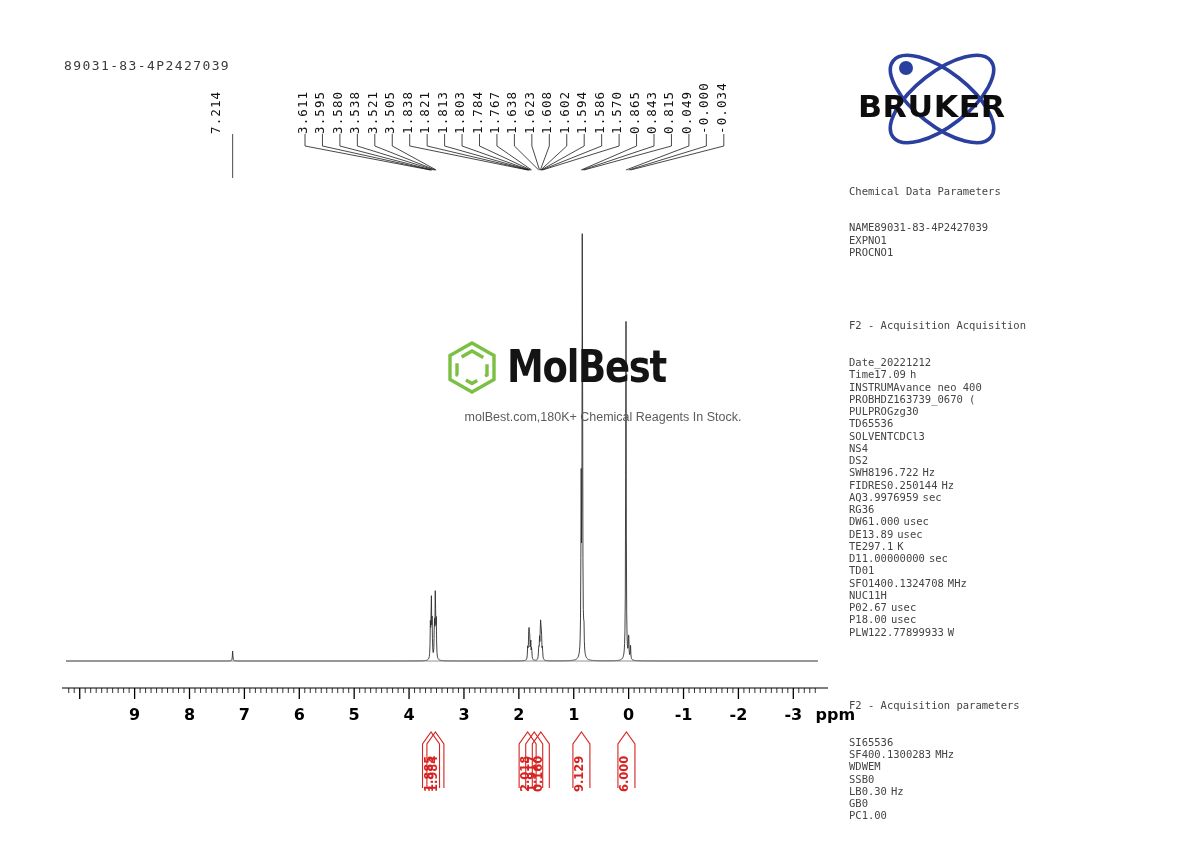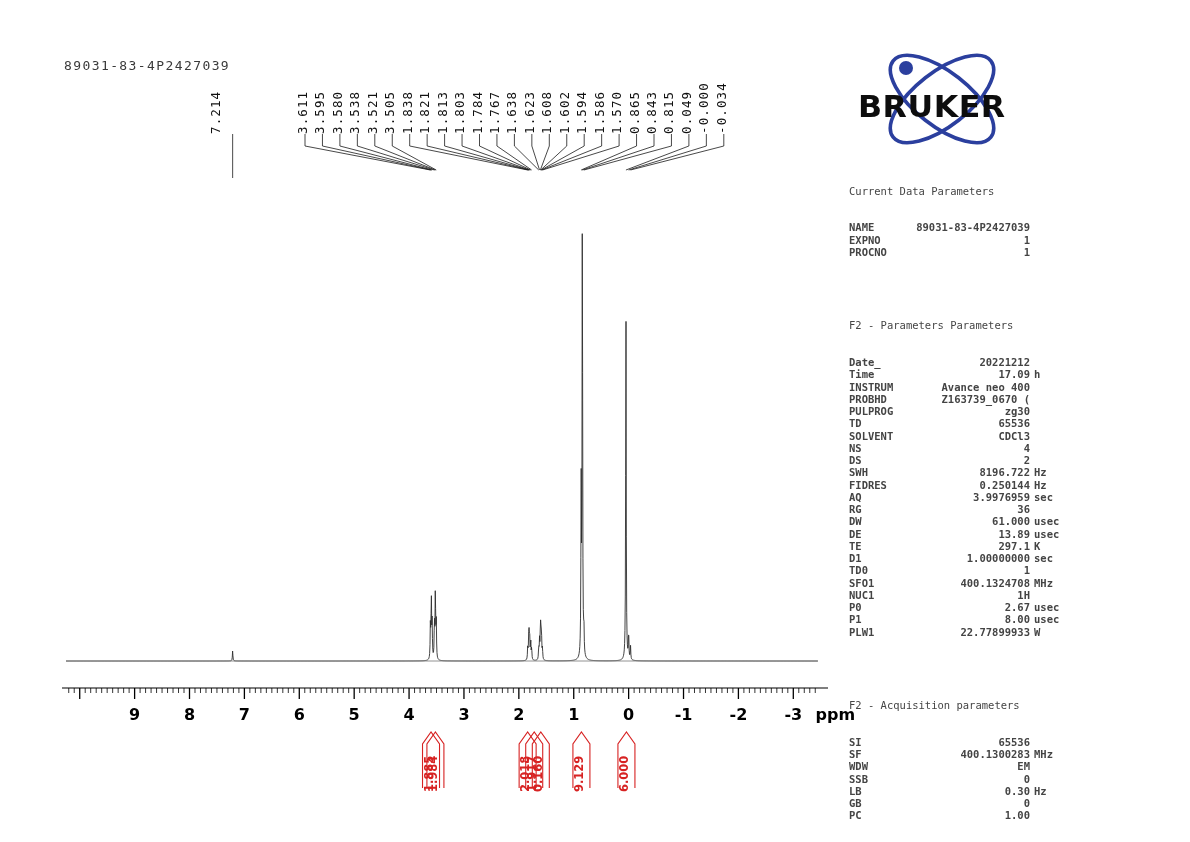--- a/index.html
+++ b/index.html
@@ -160,23 +160,21 @@
     line-height: 12.25px;
     color: #444;
     white-space: pre;
   }
   .param-section-head {
     display: block;
     white-space: pre;
   }
   .param-row {
     display: flex;
-    justify-content: space-between;
     white-space: pre;
-    font-weight: bold;
   }
   .param-key { flex: 0 0 auto; }
   .param-right { flex: 0 0 auto; display: flex; }
   .param-val { text-align: right; }
   .param-unit { margin-left: 4px; text-align: left; width: 30px; }
   .param-spacer { height: 12.25px; }
 </style>
 </head>
 <body>
 
@@ -239,20 +237,30 @@
       <div class="peak-label" style="left: 693.9px; bottom: 46px;">0.049</div>
       <div class="peak-label" style="left: 711.35px; bottom: 46px;">-0.000</div>
       <div class="peak-label" style="left: 728.8px; bottom: 46px;">-0.034</div>
     </div>
 
   <svg id="spectrum-plot" width="870" height="690">
       <polyline points="66.00,661.00 66.35,661.00 66.70,661.00 67.05,661.00 67.40,661.00 67.75,661.00 68.10,661.00 68.45,661.00 68.80,661.00 69.15,661.00 69.50,661.00 69.85,661.00 70.20,661.00 70.55,661.00 70.90,661.00 71.25,661.00 71.60,661.00 71.95,661.00 72.30,661.00 72.65,661.00 73.00,661.00 73.35,661.00 73.70,661.00 74.05,661.00 74.40,661.00 74.75,661.00 75.10,661.00 75.45,661.00 75.80,661.00 76.15,661.00 76.50,661.00 76.85,661.00 77.20,661.00 77.55,661.00 77.90,661.00 78.25,661.00 78.60,661.00 78.95,661.00 79.30,661.00 79.65,661.00 80.00,661.00 80.35,661.00 80.70,661.00 81.05,661.00 81.40,661.00 81.75,661.00 82.10,661.00 82.45,661.00 82.80,661.00 83.15,661.00 83.50,661.00 83.85,661.00 84.20,661.00 84.55,661.00 84.90,661.00 85.25,661.00 85.60,661.00 85.95,661.00 86.30,661.00 86.65,661.00 87.00,661.00 87.35,661.00 87.70,661.00 88.05,661.00 88.40,661.00 88.75,661.00 89.10,661.00 89.45,661.00 89.80,661.00 90.15,661.00 90.50,661.00 90.85,661.00 91.20,661.00 91.55,661.00 91.90,661.00 92.25,661.00 92.60,661.00 92.95,661.00 93.30,661.00 93.65,661.00 94.00,661.00 94.35,661.00 94.70,661.00 95.05,661.00 95.40,661.00 95.75,661.00 96.10,661.00 96.45,661.00 96.80,661.00 97.15,661.00 97.50,661.00 97.85,661.00 98.20,661.00 98.55,661.00 98.90,661.00 99.25,661.00 99.60,661.00 99.95,661.00 100.30,661.00 100.65,661.00 101.00,661.00 101.35,661.00 101.70,661.00 102.05,661.00 102.40,661.00 102.75,661.00 103.10,661.00 103.45,661.00 103.80,661.00 104.15,661.00 104.50,661.00 104.85,661.00 105.20,661.00 105.55,661.00 105.90,661.00 106.25,661.00 106.60,661.00 106.95,661.00 107.30,661.00 107.65,661.00 108.00,661.00 108.35,661.00 108.70,661.00 109.05,661.00 109.40,661.00 109.75,661.00 110.10,661.00 110.45,661.00 110.80,661.00 111.15,661.00 111.50,661.00 111.85,661.00 112.20,661.00 112.55,661.00 112.90,661.00 113.25,661.00 113.60,661.00 113.95,661.00 114.30,661.00 114.65,661.00 115.00,661.00 115.35,661.00 115.70,661.00 116.05,661.00 116.40,661.00 116.75,661.00 117.10,661.00 117.45,661.00 117.80,661.00 118.15,661.00 118.50,661.00 118.85,661.00 119.20,661.00 119.55,661.00 119.90,661.00 120.25,661.00 120.60,661.00 120.95,661.00 121.30,661.00 121.65,661.00 122.00,661.00 122.35,661.00 122.70,661.00 123.05,661.00 123.40,661.00 123.75,661.00 124.10,661.00 124.45,661.00 124.80,661.00 125.15,661.00 125.50,661.00 125.85,661.00 126.20,661.00 126.55,661.00 126.90,661.00 127.25,661.00 127.60,661.00 127.95,661.00 128.30,661.00 128.65,661.00 129.00,661.00 129.35,661.00 129.70,661.00 130.05,661.00 130.40,661.00 130.75,661.00 131.10,661.00 131.45,661.00 131.80,661.00 132.15,661.00 132.50,661.00 132.85,661.00 133.20,661.00 133.55,661.00 133.90,661.00 134.25,661.00 134.60,661.00 134.95,661.00 135.30,661.00 135.65,661.00 136.00,661.00 136.35,661.00 136.70,661.00 137.05,661.00 137.40,661.00 137.75,661.00 138.10,661.00 138.45,661.00 138.80,661.00 139.15,661.00 139.50,661.00 139.85,661.00 140.20,661.00 140.55,661.00 140.90,661.00 141.25,661.00 141.60,661.00 141.95,661.00 142.30,661.00 142.65,661.00 143.00,661.00 143.35,661.00 143.70,661.00 144.05,661.00 144.40,661.00 144.75,661.00 145.10,661.00 145.45,661.00 145.80,661.00 146.15,661.00 146.50,661.00 146.85,661.00 147.20,661.00 147.55,661.00 147.90,661.00 148.25,661.00 148.60,661.00 148.95,661.00 149.30,661.00 149.65,661.00 150.00,661.00 150.35,661.00 150.70,661.00 151.05,661.00 151.40,661.00 151.75,661.00 152.10,661.00 152.45,661.00 152.80,661.00 153.15,661.00 153.50,661.00 153.85,661.00 154.20,661.00 154.55,661.00 154.90,661.00 155.25,661.00 155.60,661.00 155.95,661.00 156.30,661.00 156.65,661.00 157.00,661.00 157.35,661.00 157.70,661.00 158.05,661.00 158.40,661.00 158.75,661.00 159.10,661.00 159.45,661.00 159.80,661.00 160.15,661.00 160.50,661.00 160.85,661.00 161.20,661.00 161.55,661.00 161.90,661.00 162.25,661.00 162.60,661.00 162.95,661.00 163.30,661.00 163.65,661.00 164.00,661.00 164.35,661.00 164.70,661.00 165.05,661.00 165.40,661.00 165.75,661.00 166.10,661.00 166.45,661.00 166.80,661.00 167.15,661.00 167.50,661.00 167.85,661.00 168.20,661.00 168.55,661.00 168.90,661.00 169.25,661.00 169.60,661.00 169.95,661.00 170.30,661.00 170.65,661.00 171.00,661.00 171.35,661.00 171.70,661.00 172.05,661.00 172.40,661.00 172.75,661.00 173.10,661.00 173.45,661.00 173.80,661.00 174.15,661.00 174.50,661.00 174.85,661.00 175.20,661.00 175.55,661.00 175.90,661.00 176.25,661.00 176.60,661.00 176.95,661.00 177.30,661.00 177.65,661.00 178.00,661.00 178.35,661.00 178.70,661.00 179.05,661.00 179.40,661.00 179.75,661.00 180.10,661.00 180.45,661.00 180.80,661.00 181.15,661.00 181.50,661.00 181.85,661.00 182.20,661.00 182.55,661.00 182.90,661.00 183.25,661.00 183.60,661.00 183.95,661.00 184.30,661.00 184.65,661.00 185.00,661.00 185.35,661.00 185.70,661.00 186.05,661.00 186.40,661.00 186.75,661.00 187.10,661.00 187.45,661.00 187.80,661.00 188.15,661.00 188.50,661.00 188.85,661.00 189.20,661.00 189.55,661.00 189.90,661.00 190.25,661.00 190.60,661.00 190.95,661.00 191.30,661.00 191.65,661.00 192.00,661.00 192.35,661.00 192.70,661.00 193.05,661.00 193.40,661.00 193.75,661.00 194.10,661.00 194.45,661.00 194.80,661.00 195.15,661.00 195.50,661.00 195.85,661.00 196.20,661.00 196.55,661.00 196.90,661.00 197.25,661.00 197.60,661.00 197.95,661.00 198.30,661.00 198.65,661.00 199.00,661.00 199.35,661.00 199.70,661.00 200.05,661.00 200.40,661.00 200.75,661.00 201.10,661.00 201.45,661.00 201.80,661.00 202.15,661.00 202.50,661.00 202.85,661.00 203.20,661.00 203.55,661.00 203.90,661.00 204.25,661.00 204.60,661.00 204.95,661.00 205.30,661.00 205.65,661.00 206.00,661.00 206.35,661.00 206.70,661.00 207.05,661.00 207.40,661.00 207.75,661.00 208.10,661.00 208.45,661.00 208.80,661.00 209.15,661.00 209.50,661.00 209.85,661.00 210.20,661.00 210.55,661.00 210.90,661.00 211.25,661.00 211.60,661.00 211.95,661.00 212.30,661.00 212.65,661.00 213.00,661.00 213.35,661.00 213.70,661.00 214.05,661.00 214.40,661.00 214.75,661.00 215.10,661.00 215.45,661.00 215.80,661.00 216.15,661.00 216.50,661.00 216.85,660.99 217.20,660.99 217.55,660.99 217.90,660.99 218.25,660.99 218.60,660.99 218.95,660.99 219.30,660.99 219.65,660.99 220.00,660.99 220.35,660.99 220.70,660.99 221.05,660.99 221.40,660.99 221.75,660.99 222.10,660.99 222.45,660.99 222.80,660.99 223.15,660.99 223.50,660.99 223.85,660.99 224.20,660.99 224.55,660.98 224.90,660.98 225.25,660.98 225.60,660.98 225.95,660.98 226.30,660.98 226.65,660.97 227.00,660.97 227.35,660.97 227.70,660.96 228.05,660.95 228.40,660.95 228.75,660.94 229.10,660.92 229.45,660.91 229.80,660.88 230.15,660.85 230.50,660.80 230.85,660.72 231.20,660.57 231.55,660.28 231.90,659.56 232.25,657.26 232.60,651.02 232.95,655.89 233.30,659.19 233.65,660.15 234.00,660.51 234.35,660.69 234.70,660.78 235.05,660.84 235.40,660.88 235.75,660.90 236.10,660.92 236.45,660.93 236.80,660.94 237.15,660.95 237.50,660.96 237.85,660.96 238.20,660.97 238.55,660.97 238.90,660.97 239.25,660.98 239.60,660.98 239.95,660.98 240.30,660.98 240.65,660.98 241.00,660.98 241.35,660.99 241.70,660.99 242.05,660.99 242.40,660.99 242.75,660.99 243.10,660.99 243.45,660.99 243.80,660.99 244.15,660.99 244.50,660.99 244.85,660.99 245.20,660.99 245.55,660.99 245.90,660.99 246.25,660.99 246.60,660.99 246.95,660.99 247.30,660.99 247.65,660.99 248.00,660.99 248.35,660.99 248.70,660.99 249.05,660.99 249.40,660.99 249.75,661.00 250.10,661.00 250.45,661.00 250.80,661.00 251.15,661.00 251.50,661.00 251.85,661.00 252.20,661.00 252.55,661.00 252.90,661.00 253.25,661.00 253.60,661.00 253.95,661.00 254.30,661.00 254.65,661.00 255.00,661.00 255.35,661.00 255.70,661.00 256.05,661.00 256.40,661.00 256.75,661.00 257.10,661.00 257.45,661.00 257.80,661.00 258.15,661.00 258.50,661.00 258.85,661.00 259.20,661.00 259.55,661.00 259.90,661.00 260.25,661.00 260.60,661.00 260.95,661.00 261.30,661.00 261.65,661.00 262.00,661.00 262.35,661.00 262.70,661.00 263.05,661.00 263.40,661.00 263.75,661.00 264.10,661.00 264.45,661.00 264.80,661.00 265.15,661.00 265.50,661.00 265.85,661.00 266.20,661.00 266.55,661.00 266.90,661.00 267.25,661.00 267.60,661.00 267.95,661.00 268.30,661.00 268.65,661.00 269.00,661.00 269.35,661.00 269.70,661.00 270.05,661.00 270.40,661.00 270.75,661.00 271.10,661.00 271.45,661.00 271.80,661.00 272.15,661.00 272.50,661.00 272.85,661.00 273.20,661.00 273.55,661.00 273.90,661.00 274.25,661.00 274.60,661.00 274.95,661.00 275.30,661.00 275.65,661.00 276.00,661.00 276.35,661.00 276.70,661.00 277.05,661.00 277.40,661.00 277.75,661.00 278.10,661.00 278.45,661.00 278.80,661.00 279.15,661.00 279.50,661.00 279.85,661.00 280.20,661.00 280.55,661.00 280.90,661.00 281.25,661.00 281.60,661.00 281.95,661.00 282.30,661.00 282.65,661.00 283.00,661.00 283.35,661.00 283.70,661.00 284.05,661.00 284.40,661.00 284.75,661.00 285.10,661.00 285.45,661.00 285.80,661.00 286.15,661.00 286.50,661.00 286.85,661.00 287.20,661.00 287.55,661.00 287.90,661.00 288.25,661.00 288.60,661.00 288.95,661.00 289.30,661.00 289.65,661.00 290.00,661.00 290.35,661.00 290.70,661.00 291.05,661.00 291.40,661.00 291.75,661.00 292.10,661.00 292.45,661.00 292.80,661.00 293.15,661.00 293.50,661.00 293.85,661.00 294.20,661.00 294.55,661.00 294.90,661.00 295.25,661.00 295.60,661.00 295.95,661.00 296.30,661.00 296.65,661.00 297.00,661.00 297.35,661.00 297.70,661.00 298.05,661.00 298.40,661.00 298.75,661.00 299.10,661.00 299.45,661.00 299.80,661.00 300.15,661.00 300.50,661.00 300.85,661.00 301.20,661.00 301.55,661.00 301.90,661.00 302.25,661.00 302.60,661.00 302.95,661.00 303.30,661.00 303.65,661.00 304.00,661.00 304.35,661.00 304.70,661.00 305.05,661.00 305.40,661.00 305.75,661.00 306.10,661.00 306.45,661.00 306.80,661.00 307.15,661.00 307.50,661.00 307.85,661.00 308.20,661.00 308.55,661.00 308.90,661.00 309.25,661.00 309.60,661.00 309.95,661.00 310.30,661.00 310.65,661.00 311.00,661.00 311.35,661.00 311.70,661.00 312.05,661.00 312.40,661.00 312.75,661.00 313.10,661.00 313.45,661.00 313.80,661.00 314.15,661.00 314.50,661.00 314.85,661.00 315.20,661.00 315.55,661.00 315.90,661.00 316.25,661.00 316.60,661.00 316.95,661.00 317.30,661.00 317.65,661.00 318.00,661.00 318.35,661.00 318.70,661.00 319.05,661.00 319.40,661.00 319.75,661.00 320.10,661.00 320.45,661.00 320.80,661.00 321.15,661.00 321.50,661.00 321.85,661.00 322.20,661.00 322.55,661.00 322.90,661.00 323.25,661.00 323.60,661.00 323.95,661.00 324.30,661.00 324.65,661.00 325.00,661.00 325.35,661.00 325.70,661.00 326.05,661.00 326.40,661.00 326.75,661.00 327.10,661.00 327.45,661.00 327.80,661.00 328.15,661.00 328.50,661.00 328.85,661.00 329.20,661.00 329.55,661.00 329.90,661.00 330.25,661.00 330.60,661.00 330.95,661.00 331.30,661.00 331.65,661.00 332.00,661.00 332.35,661.00 332.70,661.00 333.05,661.00 333.40,661.00 333.75,661.00 334.10,661.00 334.45,661.00 334.80,661.00 335.15,661.00 335.50,661.00 335.85,661.00 336.20,661.00 336.55,661.00 336.90,661.00 337.25,661.00 337.60,661.00 337.95,661.00 338.30,661.00 338.65,661.00 339.00,661.00 339.35,661.00 339.70,661.00 340.05,661.00 340.40,660.99 340.75,660.99 341.10,660.99 341.45,660.99 341.80,660.99 342.15,660.99 342.50,660.99 342.85,660.99 343.20,660.99 343.55,660.99 343.90,660.99 344.25,660.99 344.60,660.99 344.95,660.99 345.30,660.99 345.65,660.99 346.00,660.99 346.35,660.99 346.70,660.99 347.05,660.99 347.40,660.99 347.75,660.99 348.10,660.99 348.45,660.99 348.80,660.99 349.15,660.99 349.50,660.99 349.85,660.99 350.20,660.99 350.55,660.99 350.90,660.99 351.25,660.99 351.60,660.99 351.95,660.99 352.30,660.99 352.65,660.99 353.00,660.99 353.35,660.99 353.70,660.99 354.05,660.99 354.40,660.99 354.75,660.99 355.10,660.99 355.45,660.99 355.80,660.99 356.15,660.99 356.50,660.99 356.85,660.99 357.20,660.99 357.55,660.99 357.90,660.99 358.25,660.99 358.60,660.99 358.95,660.99 359.30,660.99 359.65,660.99 360.00,660.99 360.35,660.99 360.70,660.99 361.05,660.99 361.40,660.99 361.75,660.99 362.10,660.99 362.45,660.99 362.80,660.99 363.15,660.99 363.50,660.99 363.85,660.99 364.20,660.99 364.55,660.99 364.90,660.99 365.25,660.99 365.60,660.99 365.95,660.99 366.30,660.99 366.65,660.99 367.00,660.99 367.35,660.99 367.70,660.99 368.05,660.99 368.40,660.99 368.75,660.99 369.10,660.99 369.45,660.99 369.80,660.99 370.15,660.99 370.50,660.99 370.85,660.99 371.20,660.99 371.55,660.99 371.90,660.99 372.25,660.99 372.60,660.99 372.95,660.99 373.30,660.99 373.65,660.99 374.00,660.99 374.35,660.99 374.70,660.99 375.05,660.99 375.40,660.99 375.75,660.99 376.10,660.99 376.45,660.99 376.80,660.99 377.15,660.99 377.50,660.99 377.85,660.99 378.20,660.99 378.55,660.99 378.90,660.99 379.25,660.99 379.60,660.99 379.95,660.99 380.30,660.99 380.65,660.99 381.00,660.99 381.35,660.99 381.70,660.99 382.05,660.99 382.40,660.99 382.75,660.99 383.10,660.99 383.45,660.99 383.80,660.99 384.15,660.99 384.50,660.99 384.85,660.99 385.20,660.99 385.55,660.99 385.90,660.99 386.25,660.99 386.60,660.99 386.95,660.99 387.30,660.98 387.65,660.98 388.00,660.98 388.35,660.98 388.70,660.98 389.05,660.98 389.40,660.98 389.75,660.98 390.10,660.98 390.45,660.98 390.80,660.98 391.15,660.98 391.50,660.98 391.85,660.98 392.20,660.98 392.55,660.98 392.90,660.98 393.25,660.98 393.60,660.98 393.95,660.98 394.30,660.98 394.65,660.98 395.00,660.98 395.35,660.98 395.70,660.98 396.05,660.98 396.40,660.98 396.75,660.98 397.10,660.98 397.45,660.98 397.80,660.98 398.15,660.98 398.50,660.98 398.85,660.97 399.20,660.97 399.55,660.97 399.90,660.97 400.25,660.97 400.60,660.97 400.95,660.97 401.30,660.97 401.65,660.97 402.00,660.97 402.35,660.97 402.70,660.97 403.05,660.97 403.40,660.97 403.75,660.97 404.10,660.97 404.45,660.97 404.80,660.96 405.15,660.96 405.50,660.96 405.85,660.96 406.20,660.96 406.55,660.96 406.90,660.96 407.25,660.96 407.60,660.96 407.95,660.96 408.30,660.95 408.65,660.95 409.00,660.95 409.35,660.95 409.70,660.95 410.05,660.95 410.40,660.95 410.75,660.95 411.10,660.94 411.45,660.94 411.80,660.94 412.15,660.94 412.50,660.94 412.85,660.93 413.20,660.93 413.55,660.93 413.90,660.93 414.25,660.92 414.60,660.92 414.95,660.92 415.30,660.92 415.65,660.91 416.00,660.91 416.35,660.90 416.70,660.90 417.05,660.90 417.40,660.89 417.75,660.89 418.10,660.88 418.45,660.88 418.80,660.87 419.15,660.86 419.50,660.85 419.85,660.85 420.20,660.84 420.55,660.83 420.90,660.82 421.25,660.81 421.60,660.79 421.95,660.78 422.30,660.77 422.65,660.75 423.00,660.73 423.35,660.71 423.70,660.68 424.05,660.65 424.40,660.62 424.75,660.59 425.10,660.54 425.45,660.49 425.80,660.43 426.15,660.36 426.50,660.27 426.85,660.16 427.20,660.02 427.55,659.83 427.90,659.59 428.25,659.24 428.60,658.73 428.95,657.91 429.30,656.45 429.65,653.35 430.00,644.64 430.35,620.47 430.70,627.40 431.05,613.49 431.40,595.69 431.75,624.95 432.10,616.00 432.45,638.51 432.80,649.78 433.15,652.58 433.50,652.08 433.85,647.51 434.20,630.22 434.55,618.26 434.90,626.32 435.25,590.71 435.60,608.50 435.95,624.54 436.30,616.54 436.65,643.02 437.00,652.67 437.35,656.09 437.70,657.68 438.05,658.57 438.40,659.13 438.75,659.50 439.10,659.77 439.45,659.96 439.80,660.12 440.15,660.23 440.50,660.33 440.85,660.41 441.20,660.47 441.55,660.52 441.90,660.57 442.25,660.61 442.60,660.64 442.95,660.67 443.30,660.70 443.65,660.72 444.00,660.74 444.35,660.76 444.70,660.77 445.05,660.79 445.40,660.80 445.75,660.81 446.10,660.82 446.45,660.83 446.80,660.84 447.15,660.85 447.50,660.86 447.85,660.86 448.20,660.87 448.55,660.88 448.90,660.88 449.25,660.89 449.60,660.89 449.95,660.90 450.30,660.90 450.65,660.90 451.00,660.91 451.35,660.91 451.70,660.91 452.05,660.92 452.40,660.92 452.75,660.92 453.10,660.92 453.45,660.93 453.80,660.93 454.15,660.93 454.50,660.93 454.85,660.94 455.20,660.94 455.55,660.94 455.90,660.94 456.25,660.94 456.60,660.94 456.95,660.94 457.30,660.95 457.65,660.95 458.00,660.95 458.35,660.95 458.70,660.95 459.05,660.95 459.40,660.95 459.75,660.95 460.10,660.95 460.45,660.96 460.80,660.96 461.15,660.96 461.50,660.96 461.85,660.96 462.20,660.96 462.55,660.96 462.90,660.96 463.25,660.96 463.60,660.96 463.95,660.96 464.30,660.96 464.65,660.96 465.00,660.96 465.35,660.96 465.70,660.97 466.05,660.97 466.40,660.97 466.75,660.97 467.10,660.97 467.45,660.97 467.80,660.97 468.15,660.97 468.50,660.97 468.85,660.97 469.20,660.97 469.55,660.97 469.90,660.97 470.25,660.97 470.60,660.97 470.95,660.97 471.30,660.97 471.65,660.97 472.00,660.97 472.35,660.97 472.70,660.97 473.05,660.97 473.40,660.97 473.75,660.97 474.10,660.97 474.45,660.97 474.80,660.97 475.15,660.97 475.50,660.97 475.85,660.97 476.20,660.97 476.55,660.97 476.90,660.97 477.25,660.97 477.60,660.97 477.95,660.97 478.30,660.97 478.65,660.97 479.00,660.97 479.35,660.97 479.70,660.97 480.05,660.97 480.40,660.97 480.75,660.97 481.10,660.97 481.45,660.97 481.80,660.97 482.15,660.97 482.50,660.97 482.85,660.97 483.20,660.97 483.55,660.97 483.90,660.97 484.25,660.97 484.60,660.97 484.95,660.97 485.30,660.97 485.65,660.97 486.00,660.97 486.35,660.97 486.70,660.97 487.05,660.97 487.40,660.97 487.75,660.97 488.10,660.97 488.45,660.97 488.80,660.97 489.15,660.97 489.50,660.97 489.85,660.97 490.20,660.97 490.55,660.97 490.90,660.97 491.25,660.97 491.60,660.97 491.95,660.97 492.30,660.97 492.65,660.97 493.00,660.97 493.35,660.97 493.70,660.97 494.05,660.97 494.40,660.97 494.75,660.97 495.10,660.97 495.45,660.97 495.80,660.97 496.15,660.97 496.50,660.97 496.85,660.97 497.20,660.97 497.55,660.97 497.90,660.97 498.25,660.97 498.60,660.97 498.95,660.97 499.30,660.97 499.65,660.97 500.00,660.97 500.35,660.96 500.70,660.96 501.05,660.96 501.40,660.96 501.75,660.96 502.10,660.96 502.45,660.96 502.80,660.96 503.15,660.96 503.50,660.96 503.85,660.96 504.20,660.96 504.55,660.96 504.90,660.96 505.25,660.96 505.60,660.96 505.95,660.96 506.30,660.96 506.65,660.95 507.00,660.95 507.35,660.95 507.70,660.95 508.05,660.95 508.40,660.95 508.75,660.95 509.10,660.95 509.45,660.95 509.80,660.95 510.15,660.94 510.50,660.94 510.85,660.94 511.20,660.94 511.55,660.94 511.90,660.94 512.25,660.93 512.60,660.93 512.95,660.93 513.30,660.93 513.65,660.93 514.00,660.92 514.35,660.92 514.70,660.92 515.05,660.92 515.40,660.91 515.75,660.91 516.10,660.91 516.45,660.90 516.80,660.90 517.15,660.90 517.50,660.89 517.85,660.89 518.20,660.88 518.55,660.87 518.90,660.87 519.25,660.86 519.60,660.85 519.95,660.84 520.30,660.83 520.65,660.82 521.00,660.81 521.35,660.80 521.70,660.78 522.05,660.76 522.40,660.74 522.75,660.72 523.10,660.69 523.45,660.65 523.80,660.61 524.15,660.56 524.50,660.49 524.85,660.41 525.20,660.30 525.55,660.15 525.90,659.93 526.25,659.60 526.60,659.02 526.95,657.86 527.30,654.74 527.65,645.84 528.00,647.86 528.35,645.26 528.70,631.33 529.05,627.47 529.40,633.13 529.75,633.68 530.10,647.01 530.45,644.76 530.80,640.04 531.15,649.97 531.50,647.26 531.85,650.67 532.20,656.69 532.55,658.56 532.90,659.32 533.25,659.70 533.60,659.92 533.95,660.06 534.30,660.14 534.65,660.18 535.00,660.20 535.35,660.19 535.70,660.15 536.05,660.08 536.40,659.98 536.75,659.81 537.10,659.54 537.45,659.10 537.80,658.25 538.15,656.25 538.50,650.00 538.85,645.74 539.20,646.25 539.55,635.72 539.90,641.57 540.25,628.98 540.60,619.86 540.95,625.01 541.30,629.03 541.65,635.31 542.00,647.60 542.35,646.05 542.70,651.41 543.05,656.70 543.40,658.46 543.75,659.25 544.10,659.68 544.45,659.96 544.80,660.15 545.15,660.28 545.50,660.38 545.85,660.46 546.20,660.52 546.55,660.57 546.90,660.61 547.25,660.64 547.60,660.67 547.95,660.70 548.30,660.72 548.65,660.73 549.00,660.75 549.35,660.76 549.70,660.77 550.05,660.78 550.40,660.79 550.75,660.80 551.10,660.81 551.45,660.81 551.80,660.82 552.15,660.82 552.50,660.83 552.85,660.83 553.20,660.83 553.55,660.83 553.90,660.84 554.25,660.84 554.60,660.84 554.95,660.84 555.30,660.84 555.65,660.84 556.00,660.84 556.35,660.84 556.70,660.84 557.05,660.84 557.40,660.84 557.75,660.84 558.10,660.84 558.45,660.84 558.80,660.83 559.15,660.83 559.50,660.83 559.85,660.83 560.20,660.83 560.55,660.82 560.90,660.82 561.25,660.82 561.60,660.81 561.95,660.81 562.30,660.80 562.65,660.80 563.00,660.79 563.35,660.79 563.70,660.78 564.05,660.78 564.40,660.77 564.75,660.76 565.10,660.75 565.45,660.75 565.80,660.74 566.15,660.73 566.50,660.72 566.85,660.71 567.20,660.69 567.55,660.68 567.90,660.67 568.25,660.65 568.60,660.64 568.95,660.62 569.30,660.60 569.65,660.58 570.00,660.56 570.35,660.53 570.70,660.50 571.05,660.47 571.40,660.44 571.75,660.40 572.10,660.36 572.45,660.32 572.80,660.27 573.15,660.21 573.50,660.15 573.85,660.08 574.20,659.99 574.55,659.90 574.90,659.79 575.25,659.66 575.60,659.52 575.95,659.34 576.30,659.13 576.65,658.88 577.00,658.57 577.35,658.18 577.70,657.69 578.05,657.05 578.40,656.20 578.75,655.03 579.10,653.34 579.45,650.75 579.80,646.43 580.15,638.20 580.50,618.87 580.85,557.79 581.20,468.44 581.55,542.96 581.90,495.07 582.25,233.67 582.60,372.32 582.95,558.81 583.30,609.40 583.65,619.03 584.00,621.29 584.35,641.34 584.70,649.05 585.05,652.58 585.40,654.62 585.75,655.95 586.10,656.88 586.45,657.56 586.80,658.08 587.15,658.49 587.50,658.82 587.85,659.08 588.20,659.30 588.55,659.48 588.90,659.63 589.25,659.76 589.60,659.87 589.95,659.97 590.30,660.06 590.65,660.13 591.00,660.19 591.35,660.25 591.70,660.30 592.05,660.35 592.40,660.39 592.75,660.43 593.10,660.46 593.45,660.49 593.80,660.52 594.15,660.54 594.50,660.56 594.85,660.58 595.20,660.60 595.55,660.62 595.90,660.64 596.25,660.65 596.60,660.67 596.95,660.68 597.30,660.69 597.65,660.70 598.00,660.71 598.35,660.72 598.70,660.73 599.05,660.74 599.40,660.74 599.75,660.75 600.10,660.76 600.45,660.76 600.80,660.77 601.15,660.77 601.50,660.78 601.85,660.78 602.20,660.78 602.55,660.79 602.90,660.79 603.25,660.79 603.60,660.79 603.95,660.80 604.30,660.80 604.65,660.80 605.00,660.80 605.35,660.80 605.70,660.80 606.05,660.80 606.40,660.80 606.75,660.80 607.10,660.80 607.45,660.80 607.80,660.80 608.15,660.80 608.50,660.79 608.85,660.79 609.20,660.79 609.55,660.79 609.90,660.78 610.25,660.78 610.60,660.77 610.95,660.77 611.30,660.76 611.65,660.76 612.00,660.75 612.35,660.74 612.70,660.73 613.05,660.72 613.40,660.71 613.75,660.70 614.10,660.69 614.45,660.68 614.80,660.66 615.15,660.65 615.50,660.63 615.85,660.61 616.20,660.58 616.55,660.56 616.90,660.53 617.25,660.49 617.60,660.46 617.95,660.42 618.30,660.37 618.65,660.31 619.00,660.25 619.35,660.17 619.70,660.09 620.05,659.98 620.40,659.86 620.75,659.71 621.10,659.53 621.45,659.30 621.80,659.02 622.15,658.65 622.50,658.17 622.85,657.52 623.20,656.61 623.55,655.28 623.90,653.23 624.25,649.85 624.60,643.65 624.95,630.56 625.30,596.05 625.65,475.67 626.00,321.40 626.35,536.91 626.70,612.25 627.05,635.61 627.40,644.79 627.75,648.30 628.10,647.11 628.45,634.92 628.80,635.60 629.15,650.22 629.50,654.29 629.85,654.76 630.20,651.06 630.55,645.31 630.90,654.22 631.25,657.55 631.60,658.72 631.95,659.28 632.30,659.61 632.65,659.84 633.00,660.00 633.35,660.12 633.70,660.22 634.05,660.30 634.40,660.37 634.75,660.42 635.10,660.47 635.45,660.51 635.80,660.55 636.15,660.58 636.50,660.61 636.85,660.64 637.20,660.66 637.55,660.68 637.90,660.70 638.25,660.72 638.60,660.73 638.95,660.75 639.30,660.76 639.65,660.77 640.00,660.78 640.35,660.79 640.70,660.80 641.05,660.81 641.40,660.82 641.75,660.83 642.10,660.83 642.45,660.84 642.80,660.85 643.15,660.85 643.50,660.86 643.85,660.86 644.20,660.87 644.55,660.87 644.90,660.88 645.25,660.88 645.60,660.89 645.95,660.89 646.30,660.89 646.65,660.90 647.00,660.90 647.35,660.90 647.70,660.90 648.05,660.91 648.40,660.91 648.75,660.91 649.10,660.91 649.45,660.92 649.80,660.92 650.15,660.92 650.50,660.92 650.85,660.93 651.20,660.93 651.55,660.93 651.90,660.93 652.25,660.93 652.60,660.93 652.95,660.94 653.30,660.94 653.65,660.94 654.00,660.94 654.35,660.94 654.70,660.94 655.05,660.94 655.40,660.94 655.75,660.95 656.10,660.95 656.45,660.95 656.80,660.95 657.15,660.95 657.50,660.95 657.85,660.95 658.20,660.95 658.55,660.95 658.90,660.95 659.25,660.95 659.60,660.96 659.95,660.96 660.30,660.96 660.65,660.96 661.00,660.96 661.35,660.96 661.70,660.96 662.05,660.96 662.40,660.96 662.75,660.96 663.10,660.96 663.45,660.96 663.80,660.96 664.15,660.96 664.50,660.96 664.85,660.97 665.20,660.97 665.55,660.97 665.90,660.97 666.25,660.97 666.60,660.97 666.95,660.97 667.30,660.97 667.65,660.97 668.00,660.97 668.35,660.97 668.70,660.97 669.05,660.97 669.40,660.97 669.75,660.97 670.10,660.97 670.45,660.97 670.80,660.97 671.15,660.97 671.50,660.97 671.85,660.97 672.20,660.97 672.55,660.97 672.90,660.97 673.25,660.97 673.60,660.98 673.95,660.98 674.30,660.98 674.65,660.98 675.00,660.98 675.35,660.98 675.70,660.98 676.05,660.98 676.40,660.98 676.75,660.98 677.10,660.98 677.45,660.98 677.80,660.98 678.15,660.98 678.50,660.98 678.85,660.98 679.20,660.98 679.55,660.98 679.90,660.98 680.25,660.98 680.60,660.98 680.95,660.98 681.30,660.98 681.65,660.98 682.00,660.98 682.35,660.98 682.70,660.98 683.05,660.98 683.40,660.98 683.75,660.98 684.10,660.98 684.45,660.98 684.80,660.98 685.15,660.98 685.50,660.98 685.85,660.98 686.20,660.98 686.55,660.98 686.90,660.98 687.25,660.98 687.60,660.98 687.95,660.98 688.30,660.98 688.65,660.98 689.00,660.98 689.35,660.98 689.70,660.98 690.05,660.98 690.40,660.98 690.75,660.98 691.10,660.99 691.45,660.99 691.80,660.99 692.15,660.99 692.50,660.99 692.85,660.99 693.20,660.99 693.55,660.99 693.90,660.99 694.25,660.99 694.60,660.99 694.95,660.99 695.30,660.99 695.65,660.99 696.00,660.99 696.35,660.99 696.70,660.99 697.05,660.99 697.40,660.99 697.75,660.99 698.10,660.99 698.45,660.99 698.80,660.99 699.15,660.99 699.50,660.99 699.85,660.99 700.20,660.99 700.55,660.99 700.90,660.99 701.25,660.99 701.60,660.99 701.95,660.99 702.30,660.99 702.65,660.99 703.00,660.99 703.35,660.99 703.70,660.99 704.05,660.99 704.40,660.99 704.75,660.99 705.10,660.99 705.45,660.99 705.80,660.99 706.15,660.99 706.50,660.99 706.85,660.99 707.20,660.99 707.55,660.99 707.90,660.99 708.25,660.99 708.60,660.99 708.95,660.99 709.30,660.99 709.65,660.99 710.00,660.99 710.35,660.99 710.70,660.99 711.05,660.99 711.40,660.99 711.75,660.99 712.10,660.99 712.45,660.99 712.80,660.99 713.15,660.99 713.50,660.99 713.85,660.99 714.20,660.99 714.55,660.99 714.90,660.99 715.25,660.99 715.60,660.99 715.95,660.99 716.30,660.99 716.65,660.99 717.00,660.99 717.35,660.99 717.70,660.99 718.05,660.99 718.40,660.99 718.75,660.99 719.10,660.99 719.45,660.99 719.80,660.99 720.15,660.99 720.50,660.99 720.85,660.99 721.20,660.99 721.55,660.99 721.90,660.99 722.25,660.99 722.60,660.99 722.95,660.99 723.30,660.99 723.65,660.99 724.00,660.99 724.35,660.99 724.70,660.99 725.05,660.99 725.40,660.99 725.75,660.99 726.10,660.99 726.45,660.99 726.80,660.99 727.15,660.99 727.50,660.99 727.85,660.99 728.20,660.99 728.55,660.99 728.90,660.99 729.25,660.99 729.60,660.99 729.95,660.99 730.30,660.99 730.65,660.99 731.00,660.99 731.35,660.99 731.70,660.99 732.05,660.99 732.40,660.99 732.75,660.99 733.10,660.99 733.45,660.99 733.80,660.99 734.15,660.99 734.50,660.99 734.85,660.99 735.20,660.99 735.55,660.99 735.90,660.99 736.25,660.99 736.60,660.99 736.95,660.99 737.30,660.99 737.65,660.99 738.00,660.99 738.35,660.99 738.70,660.99 739.05,660.99 739.40,660.99 739.75,660.99 740.10,660.99 740.45,660.99 740.80,660.99 741.15,660.99 741.50,660.99 741.85,660.99 742.20,660.99 742.55,660.99 742.90,660.99 743.25,660.99 743.60,660.99 743.95,660.99 744.30,660.99 744.65,660.99 745.00,660.99 745.35,660.99 745.70,660.99 746.05,660.99 746.40,660.99 746.75,660.99 747.10,660.99 747.45,660.99 747.80,660.99 748.15,660.99 748.50,660.99 748.85,660.99 749.20,660.99 749.55,660.99 749.90,660.99 750.25,660.99 750.60,660.99 750.95,660.99 751.30,660.99 751.65,660.99 752.00,660.99 752.35,660.99 752.70,660.99 753.05,661.00 753.40,661.00 753.75,661.00 754.10,661.00 754.45,661.00 754.80,661.00 755.15,661.00 755.50,661.00 755.85,661.00 756.20,661.00 756.55,661.00 756.90,661.00 757.25,661.00 757.60,661.00 757.95,661.00 758.30,661.00 758.65,661.00 759.00,661.00 759.35,661.00 759.70,661.00 760.05,661.00 760.40,661.00 760.75,661.00 761.10,661.00 761.45,661.00 761.80,661.00 762.15,661.00 762.50,661.00 762.85,661.00 763.20,661.00 763.55,661.00 763.90,661.00 764.25,661.00 764.60,661.00 764.95,661.00 765.30,661.00 765.65,661.00 766.00,661.00 766.35,661.00 766.70,661.00 767.05,661.00 767.40,661.00 767.75,661.00 768.10,661.00 768.45,661.00 768.80,661.00 769.15,661.00 769.50,661.00 769.85,661.00 770.20,661.00 770.55,661.00 770.90,661.00 771.25,661.00 771.60,661.00 771.95,661.00 772.30,661.00 772.65,661.00 773.00,661.00 773.35,661.00 773.70,661.00 774.05,661.00 774.40,661.00 774.75,661.00 775.10,661.00 775.45,661.00 775.80,661.00 776.15,661.00 776.50,661.00 776.85,661.00 777.20,661.00 777.55,661.00 777.90,661.00 778.25,661.00 778.60,661.00 778.95,661.00 779.30,661.00 779.65,661.00 780.00,661.00 780.35,661.00 780.70,661.00 781.05,661.00 781.40,661.00 781.75,661.00 782.10,661.00 782.45,661.00 782.80,661.00 783.15,661.00 783.50,661.00 783.85,661.00 784.20,661.00 784.55,661.00 784.90,661.00 785.25,661.00 785.60,661.00 785.95,661.00 786.30,661.00 786.65,661.00 787.00,661.00 787.35,661.00 787.70,661.00 788.05,661.00 788.40,661.00 788.75,661.00 789.10,661.00 789.45,661.00 789.80,661.00 790.15,661.00 790.50,661.00 790.85,661.00 791.20,661.00 791.55,661.00 791.90,661.00 792.25,661.00 792.60,661.00 792.95,661.00 793.30,661.00 793.65,661.00 794.00,661.00 794.35,661.00 794.70,661.00 795.05,661.00 795.40,661.00 795.75,661.00 796.10,661.00 796.45,661.00 796.80,661.00 797.15,661.00 797.50,661.00 797.85,661.00 798.20,661.00 798.55,661.00 798.90,661.00 799.25,661.00 799.60,661.00 799.95,661.00 800.30,661.00 800.65,661.00 801.00,661.00 801.35,661.00 801.70,661.00 802.05,661.00 802.40,661.00 802.75,661.00 803.10,661.00 803.45,661.00 803.80,661.00 804.15,661.00 804.50,661.00 804.85,661.00 805.20,661.00 805.55,661.00 805.90,661.00 806.25,661.00 806.60,661.00 806.95,661.00 807.30,661.00 807.65,661.00 808.00,661.00 808.35,661.00 808.70,661.00 809.05,661.00 809.40,661.00 809.75,661.00 810.10,661.00 810.45,661.00 810.80,661.00 811.15,661.00 811.50,661.00 811.85,661.00 812.20,661.00 812.55,661.00 812.90,661.00 813.25,661.00 813.60,661.00 813.95,661.00 814.30,661.00 814.65,661.00 815.00,661.00 815.35,661.00 815.70,661.00 816.05,661.00 816.40,661.00 816.75,661.00 817.10,661.00 817.45,661.00 817.80,661.00" fill="none" stroke="#2e2e2e" stroke-width="0.9"></polyline>
       <line x1="66" y1="661" x2="818" y2="661" stroke="#777" stroke-width="0.8"></line>
     </svg>
 
+  <div id="watermark">
+    <div id="watermark-logo-row">
+      <svg width="58" height="56" viewBox="0 0 58 56">
+        <polygon points="29,4 51,16.5 51,40.5 29,53 7,40.5 7,16.5" fill="none" stroke="#7bc043" stroke-width="3.4"></polygon>
+        <polygon points="29,12 44,20.5 44,36 29,44.5 14,36 14,20.5" fill="none" stroke="#7bc043" stroke-width="3.4" stroke-dasharray="13 9"></polygon>
+      </svg>
+      <div id="watermark-wordmark">MolBest</div>
+    </div>
+    <div id="watermark-tagline">molBest.com,180K+ Chemical Reagents In Stock.</div>
+  </div>
 
   <svg id="axis-svg" width="870" height="50">
       <line x1="62" y1="12" x2="828" y2="12" stroke="#000" stroke-width="1.1"></line>
       <line x1="68.74452554744529" y1="12" x2="68.74452554744529" y2="17" stroke="#000" stroke-width="0.8"></line>
       <line x1="74.23357664233579" y1="12" x2="74.23357664233579" y2="17" stroke="#000" stroke-width="0.8"></line>
       <line x1="79.72262773722628" y1="12" x2="79.72262773722628" y2="23" stroke="#000" stroke-width="1.3"></line>
       <line x1="85.21167883211677" y1="12" x2="85.21167883211677" y2="17" stroke="#000" stroke-width="0.8"></line>
       <line x1="90.70072992700726" y1="12" x2="90.70072992700726" y2="17" stroke="#000" stroke-width="0.8"></line>
       <line x1="96.18978102189786" y1="12" x2="96.18978102189786" y2="17" stroke="#000" stroke-width="0.8"></line>
       <line x1="101.67883211678834" y1="12" x2="101.67883211678834" y2="17" stroke="#000" stroke-width="0.8"></line>
@@ -424,23 +432,23 @@
   <svg id="bruker-logo" viewBox="0 0 175 95">
     <g fill="none" stroke="#2b3f9e" stroke-width="3.6">
       <ellipse cx="87" cy="47" rx="62" ry="27" transform="rotate(38 87 47)"></ellipse>
       <ellipse cx="87" cy="47" rx="62" ry="27" transform="rotate(-38 87 47)"></ellipse>
     </g>
     <circle cx="51" cy="16" r="7" fill="#2b3f9e"></circle>
   </svg>
   <div id="bruker-wordmark">BRUKER</div>
 
   <div id="param-panel">
-    <div class="param-section-head">Current Data Parameters</div>
+    <div class="param-section-head">Chemical Data Parameters</div>
     <div id="param-current"><div class="param-row"><span class="param-key">NAME</span><span class="param-right"><span class="param-val">89031-83-4P2427039</span><span class="param-unit"></span></span></div><div class="param-row"><span class="param-key">EXPNO</span><span class="param-right"><span class="param-val">1</span><span class="param-unit"></span></span></div><div class="param-row"><span class="param-key">PROCNO</span><span class="param-right"><span class="param-val">1</span><span class="param-unit"></span></span></div></div>
     <div class="param-spacer"></div>
-    <div class="param-section-head">F2 - Parameters Parameters</div>
+    <div class="param-section-head">F2 - Acquisition Acquisition</div>
     <div id="param-acquisition"><div class="param-row"><span class="param-key">Date_</span><span class="param-right"><span class="param-val">20221212</span><span class="param-unit"></span></span></div><div class="param-row"><span class="param-key">Time</span><span class="param-right"><span class="param-val">17.09</span><span class="param-unit">h</span></span></div><div class="param-row"><span class="param-key">INSTRUM</span><span class="param-right"><span class="param-val">Avance neo 400</span><span class="param-unit"></span></span></div><div class="param-row"><span class="param-key">PROBHD</span><span class="param-right"><span class="param-val">Z163739_0670 (</span><span class="param-unit"></span></span></div><div class="param-row"><span class="param-key">PULPROG</span><span class="param-right"><span class="param-val">zg30</span><span class="param-unit"></span></span></div><div class="param-row"><span class="param-key">TD</span><span class="param-right"><span class="param-val">65536</span><span class="param-unit"></span></span></div><div class="param-row"><span class="param-key">SOLVENT</span><span class="param-right"><span class="param-val">CDCl3</span><span class="param-unit"></span></span></div><div class="param-row"><span class="param-key">NS</span><span class="param-right"><span class="param-val">4</span><span class="param-unit"></span></span></div><div class="param-row"><span class="param-key">DS</span><span class="param-right"><span class="param-val">2</span><span class="param-unit"></span></span></div><div class="param-row"><span class="param-key">SWH</span><span class="param-right"><span class="param-val">8196.722</span><span class="param-unit">Hz</span></span></div><div class="param-row"><span class="param-key">FIDRES</span><span class="param-right"><span class="param-val">0.250144</span><span class="param-unit">Hz</span></span></div><div class="param-row"><span class="param-key">AQ</span><span class="param-right"><span class="param-val">3.9976959</span><span class="param-unit">sec</span></span></div><div class="param-row"><span class="param-key">RG</span><span class="param-right"><span class="param-val">36</span><span class="param-unit"></span></span></div><div class="param-row"><span class="param-key">DW</span><span class="param-right"><span class="param-val">61.000</span><span class="param-unit">usec</span></span></div><div class="param-row"><span class="param-key">DE</span><span class="param-right"><span class="param-val">13.89</span><span class="param-unit">usec</span></span></div><div class="param-row"><span class="param-key">TE</span><span class="param-right"><span class="param-val">297.1</span><span class="param-unit">K</span></span></div><div class="param-row"><span class="param-key">D1</span><span class="param-right"><span class="param-val">1.00000000</span><span class="param-unit">sec</span></span></div><div class="param-row"><span class="param-key">TD0</span><span class="param-right"><span class="param-val">1</span><span class="param-unit"></span></span></div><div class="param-row"><span class="param-key">SFO1</span><span class="param-right"><span class="param-val">400.1324708</span><span class="param-unit">MHz</span></span></div><div class="param-row"><span class="param-key">NUC1</span><span class="param-right"><span class="param-val">1H</span><span class="param-unit"></span></span></div><div class="param-row"><span class="param-key">P0</span><span class="param-right"><span class="param-val">2.67</span><span class="param-unit">usec</span></span></div><div class="param-row"><span class="param-key">P1</span><span class="param-right"><span class="param-val">8.00</span><span class="param-unit">usec</span></span></div><div class="param-row"><span class="param-key">PLW1</span><span class="param-right"><span class="param-val">22.77899933</span><span class="param-unit">W</span></span></div></div>
     <div class="param-spacer"></div>
     <div class="param-section-head">F2 - Acquisition parameters</div>
     <div id="param-processing"><div class="param-row"><span class="param-key">SI</span><span class="param-right"><span class="param-val">65536</span><span class="param-unit"></span></span></div><div class="param-row"><span class="param-key">SF</span><span class="param-right"><span class="param-val">400.1300283</span><span class="param-unit">MHz</span></span></div><div class="param-row"><span class="param-key">WDW</span><span class="param-right"><span class="param-val">EM</span><span class="param-unit"></span></span></div><div class="param-row"><span class="param-key">SSB</span><span class="param-right"><span class="param-val">0</span><span class="param-unit"></span></span></div><div class="param-row"><span class="param-key">LB</span><span class="param-right"><span class="param-val">0.30</span><span class="param-unit">Hz</span></span></div><div class="param-row"><span class="param-key">GB</span><span class="param-right"><span class="param-val">0</span><span class="param-unit"></span></span></div><div class="param-row"><span class="param-key">PC</span><span class="param-right"><span class="param-val">1.00</span><span class="param-unit"></span></span></div></div>
   </div>
 
 </div>
 
 </body></html>

